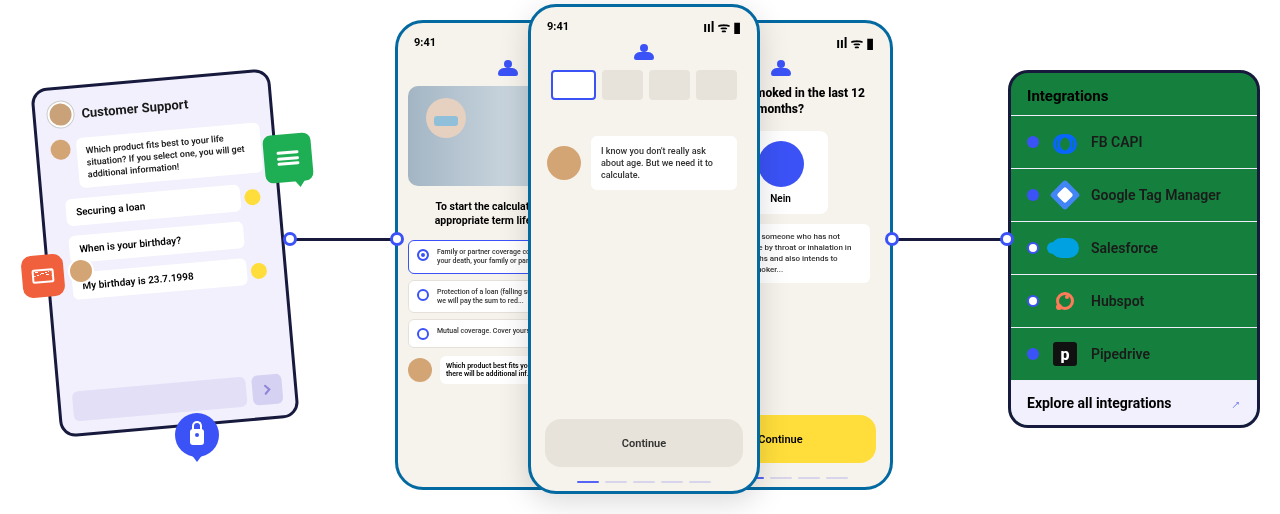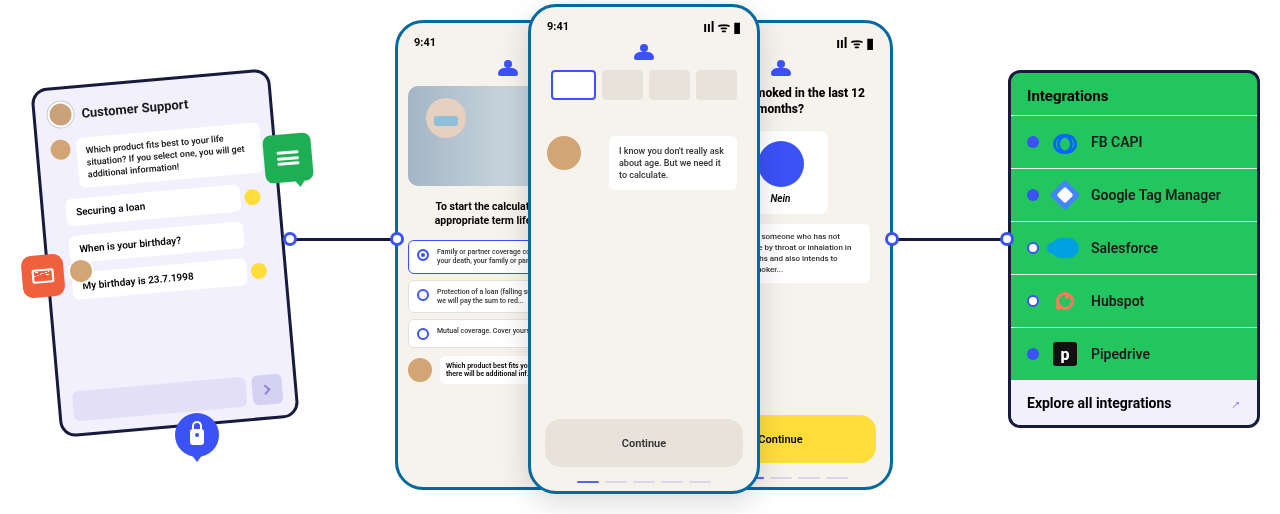--- a/index.html
+++ b/index.html
@@ -226,21 +226,21 @@
     background: #F6F2EC;
     z-index: 5;
     box-shadow: 0 8px 30px rgba(0,0,0,0.15);
   }
   .phone2 h3 { font-size:13px; font-weight:800; text-align:center; padding:0 14px; line-height:1.35; margin-bottom:16px;}
   .dob-fields { display:flex; gap:6px; padding:0 10px; margin-bottom:18px;}
   .dob-fields .field {
     flex:1; height:30px; background:#E8E3DA; border-radius:4px;
   }
   .dob-fields .field.active { background:#fff; border:2px solid #3B52F6;}
-  .phone2 .helper { display:flex; gap:28px; padding:18px 10px 0 6px;}
+  .phone2 .helper { display:flex; align-items:center; gap:10px; padding:18px 10px 0 6px;}
   .helper-avatar { width:34px; height:34px; border-radius:50%; background:#D4A574;}
   .helper-bubble { background:#fff; border-radius:6px; padding:9px 10px; font-size:9px; line-height:1.35; flex:1; color:#333; font-weight:500;}
   .continue-btn {
     position:absolute; left:14px; right:14px; bottom:24px;
     height:48px; border-radius:16px;
     display:flex; align-items:center; justify-content:center;
     font-size:11px; font-weight:600;
   }
   .continue-grey { background:#E8E3DA; color:#333; }
   .continue-yellow { background:#FFDE3B; color:#000; }
@@ -251,21 +251,21 @@
   .progress-dots span { width:22px; height:2.5px; border-radius:2px; background:#D8D4EC;}
   .progress-dots span.active { background:#5563F6;}
 
   
   .phone3 {
     left: 668px; top: 20px;
     background: #F6F2EC;
     z-index: 1;
   }
   .phone3 h3 { font-size:12px; font-weight:800; text-align:center; padding:0 8px; line-height:1.3; margin-bottom:14px;}
-  .big-choice { display:flex; justify-content:center; padding:0 10px; margin-bottom:10px;font-style:italic;}
+  .big-choice { display:flex; justify-content:center; padding:0 10px; margin-bottom:10px;}
   .choice-card {
     width: 95px;
     background:#fff; border-radius:8px; padding:10px; text-align:center;
   }
   .choice-circle { width:46px; height:46px; border-radius:50%; background:#3B52F6; margin:0 auto 6px;}
   .choice-label { font-size:10px; font-weight:600;}
   .info-bubble {
     background:#fff; border-radius:6px; padding:8px 10px;
     font-size:8px; line-height:1.35; margin: 0 10px; color:#333; font-weight:500;
   }
@@ -290,23 +290,23 @@
   .node.n2 { left: 390px; top: 232px;}
   .node.n3 { left: 885px; top: 232px;}
   .node.n4 { left: 1000px; top: 232px;}
 
   
   .integrations {
     position: absolute;
     right: 20px;
     top: 70px;
     width: 252px;
-    background: #22c55e;
+    background: #15803d;
     border: 3px solid #171A3C;
-    border-radius: 12px;
+    border-radius: 20px;
     overflow: hidden;
   }
   .integrations-header {
     padding: 14px 16px 10px;
     font-size: 15px; font-weight: 700;
     border-bottom: 1px solid #F0EEFB;
   }
   .int-item {
     display:flex; align-items:center; gap:12px;
     padding: 12px 16px;

